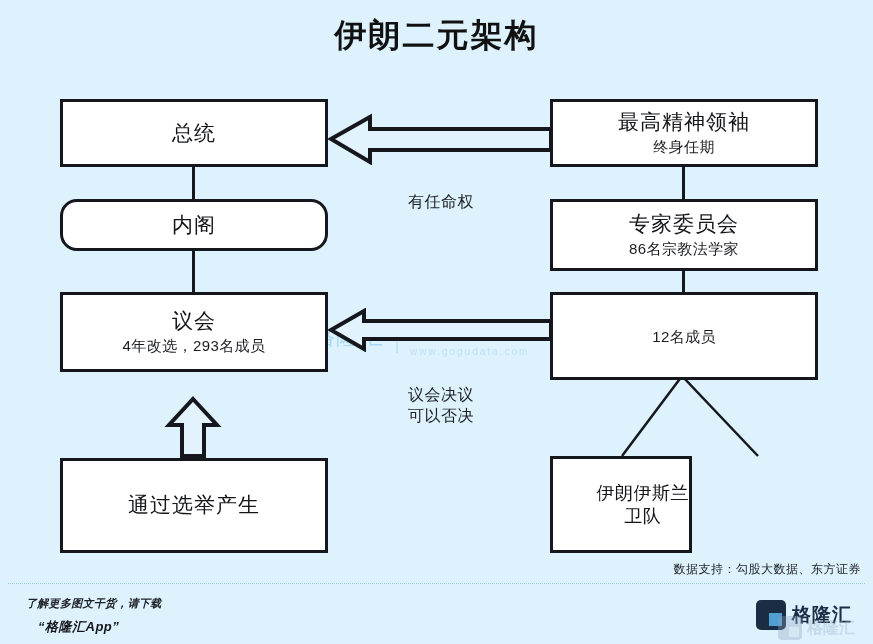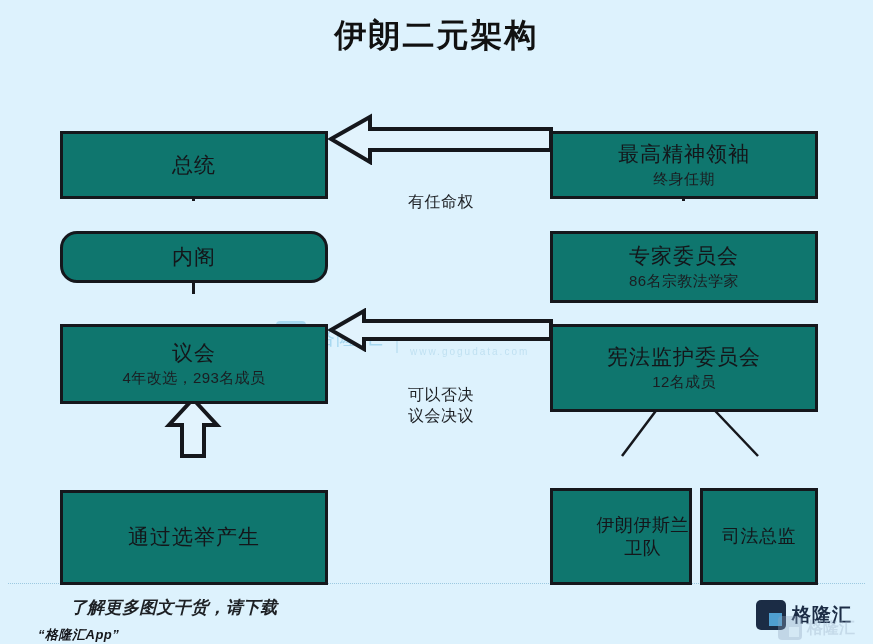--- a/index.html
+++ b/index.html
@@ -32,30 +32,29 @@
     font-size: 32px;
     font-weight: 700;
     letter-spacing: 2px;
     color: #111111;
   }
 
   
   .node {
     position: absolute;
     box-sizing: border-box;
-    background: #0f766e;
+    background: #ffffff;
     border: 3px solid #15171c;
     display: flex;
     flex-direction: column;
     align-items: center;
     justify-content: center;
     text-align: center;
     line-height: 1.25;
     z-index: 5;
-    margin-top: 32px;
   }
   .node .t1 {
     font-size: 21px;
     font-weight: 400;
     color: #14161a;
     letter-spacing: 1px;
   }
   .node .t2 {
     font-size: 15px;
     font-weight: 400;
@@ -213,26 +212,25 @@
   }
 
   
   #footer-text {
     position: absolute;
     left: 26px;
     top: 596px;
     width: 300px;
   }
   #footer-line1 {
-    font-size: 17px;
+    font-size: 11px;
     font-style: italic;
     font-weight: 700;
     color: #1d2024;
     letter-spacing: 0.3px;
-    margin-left: 44px;
   }
   #footer-line2 {
     font-size: 13px;
     font-style: italic;
     font-weight: 700;
     color: #14161a;
     margin-top: 7px;
     margin-left: 12px;
     letter-spacing: 0.5px;
   }
@@ -340,65 +338,62 @@
   <div class="vline" id="line-leader-experts"></div>
 
   <div class="node" id="node-experts">
     <div class="t1">专家委员会</div>
     <div class="t2">86名宗教法学家</div>
   </div>
 
   <div class="vline" id="line-experts-guardian"></div>
 
   <div class="node" id="node-guardian">
-    <div class="t1">宪法监护委员会</div>
     <div class="t2">12名成员</div>
   </div>
 
   <svg id="fork-svg" viewBox="0 0 280 84" xmlns="http://www.w3.org/2000/svg">
     <line x1="132" y1="0" x2="72" y2="80" stroke="#15171c" stroke-width="2.5"></line>
     <line x1="132" y1="0" x2="208" y2="80" stroke="#15171c" stroke-width="2.5"></line>
   </svg>
 
   <div class="node small" id="node-irgc">
     <div class="t1" style="white-space:pre-line">伊朗伊斯兰
 卫队</div>
   </div>
 
-  <div class="node small" id="node-judiciary">
-    <div class="t1">司法总监</div>
-  </div>
 
   <div class="block-arrow" id="arrow-appoint">
     <svg width="226" height="52" viewBox="0 0 226 52" xmlns="http://www.w3.org/2000/svg">
       <polygon points="3,26 42,4 42,16 223,16 223,37 42,37 42,49" fill="#e2f3fd" stroke="#15171c" stroke-width="4" stroke-linejoin="miter"></polygon>
     </svg>
   </div>
   <div class="arrow-label" id="label-appoint">有任命权</div>
 
   <div class="block-arrow" id="arrow-veto">
     <svg width="226" height="44" viewBox="0 0 226 44" xmlns="http://www.w3.org/2000/svg">
       <polygon points="3,22 36,3 36,13 223,13 223,31 36,31 36,41" fill="#e2f3fd" stroke="#15171c" stroke-width="4" stroke-linejoin="miter"></polygon>
     </svg>
   </div>
   <div class="arrow-label" id="label-veto">
+    <div>议会决议</div>
     <div>可以否决</div>
-    <div>议会决议</div>
   </div>
 
   <div class="watermark" id="wm-center">
     <div class="wm-mark"></div>
     <div class="wm-brand">格隆汇</div>
     <div class="wm-div"></div>
     <div class="wm-right">
       <div class="wm-big">勾股大数据</div>
       <div class="wm-small">www.gogudata.com</div>
     </div>
   </div>
 
+  <div id="source-note">数据支持：勾股大数据、东方证券</div>
 
   <div id="footer-divider"></div>
 
   <div id="footer-text">
     <div id="footer-line1">了解更多图文干货，请下载</div>
     <div id="footer-line2">“格隆汇App”</div>
   </div>
 
   <div id="footer-logo">
     <div class="fl-mark"></div>

